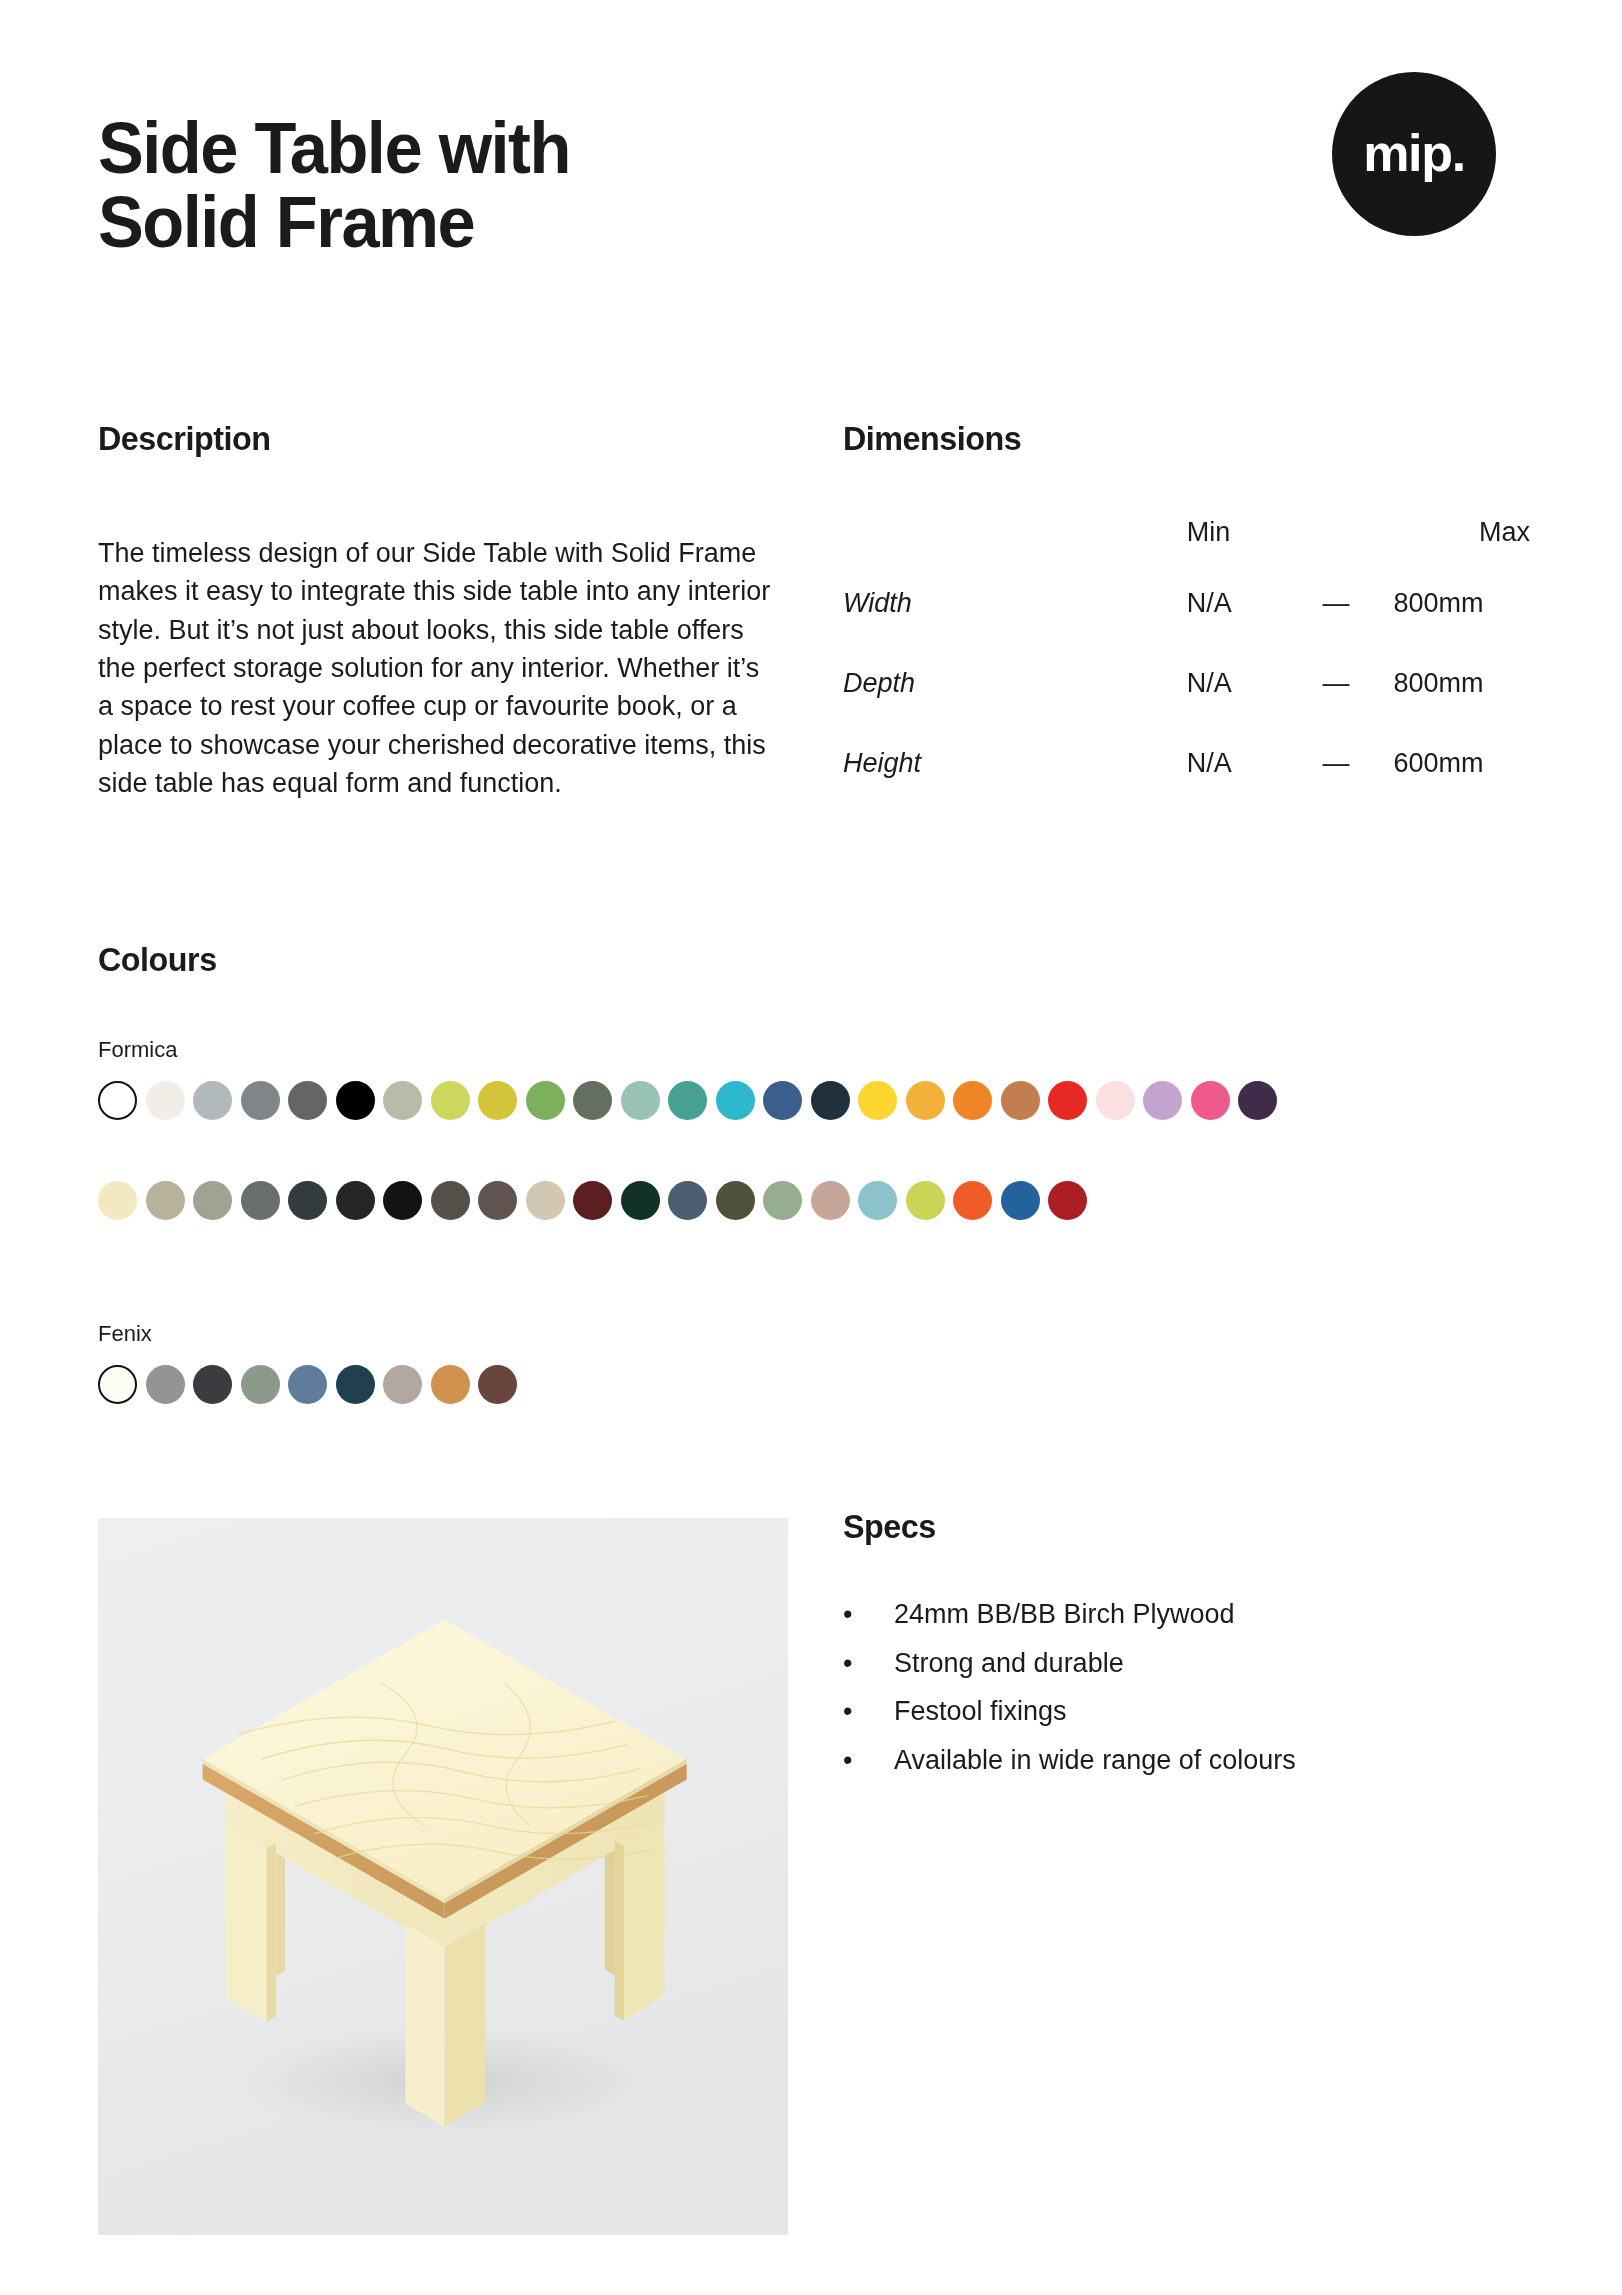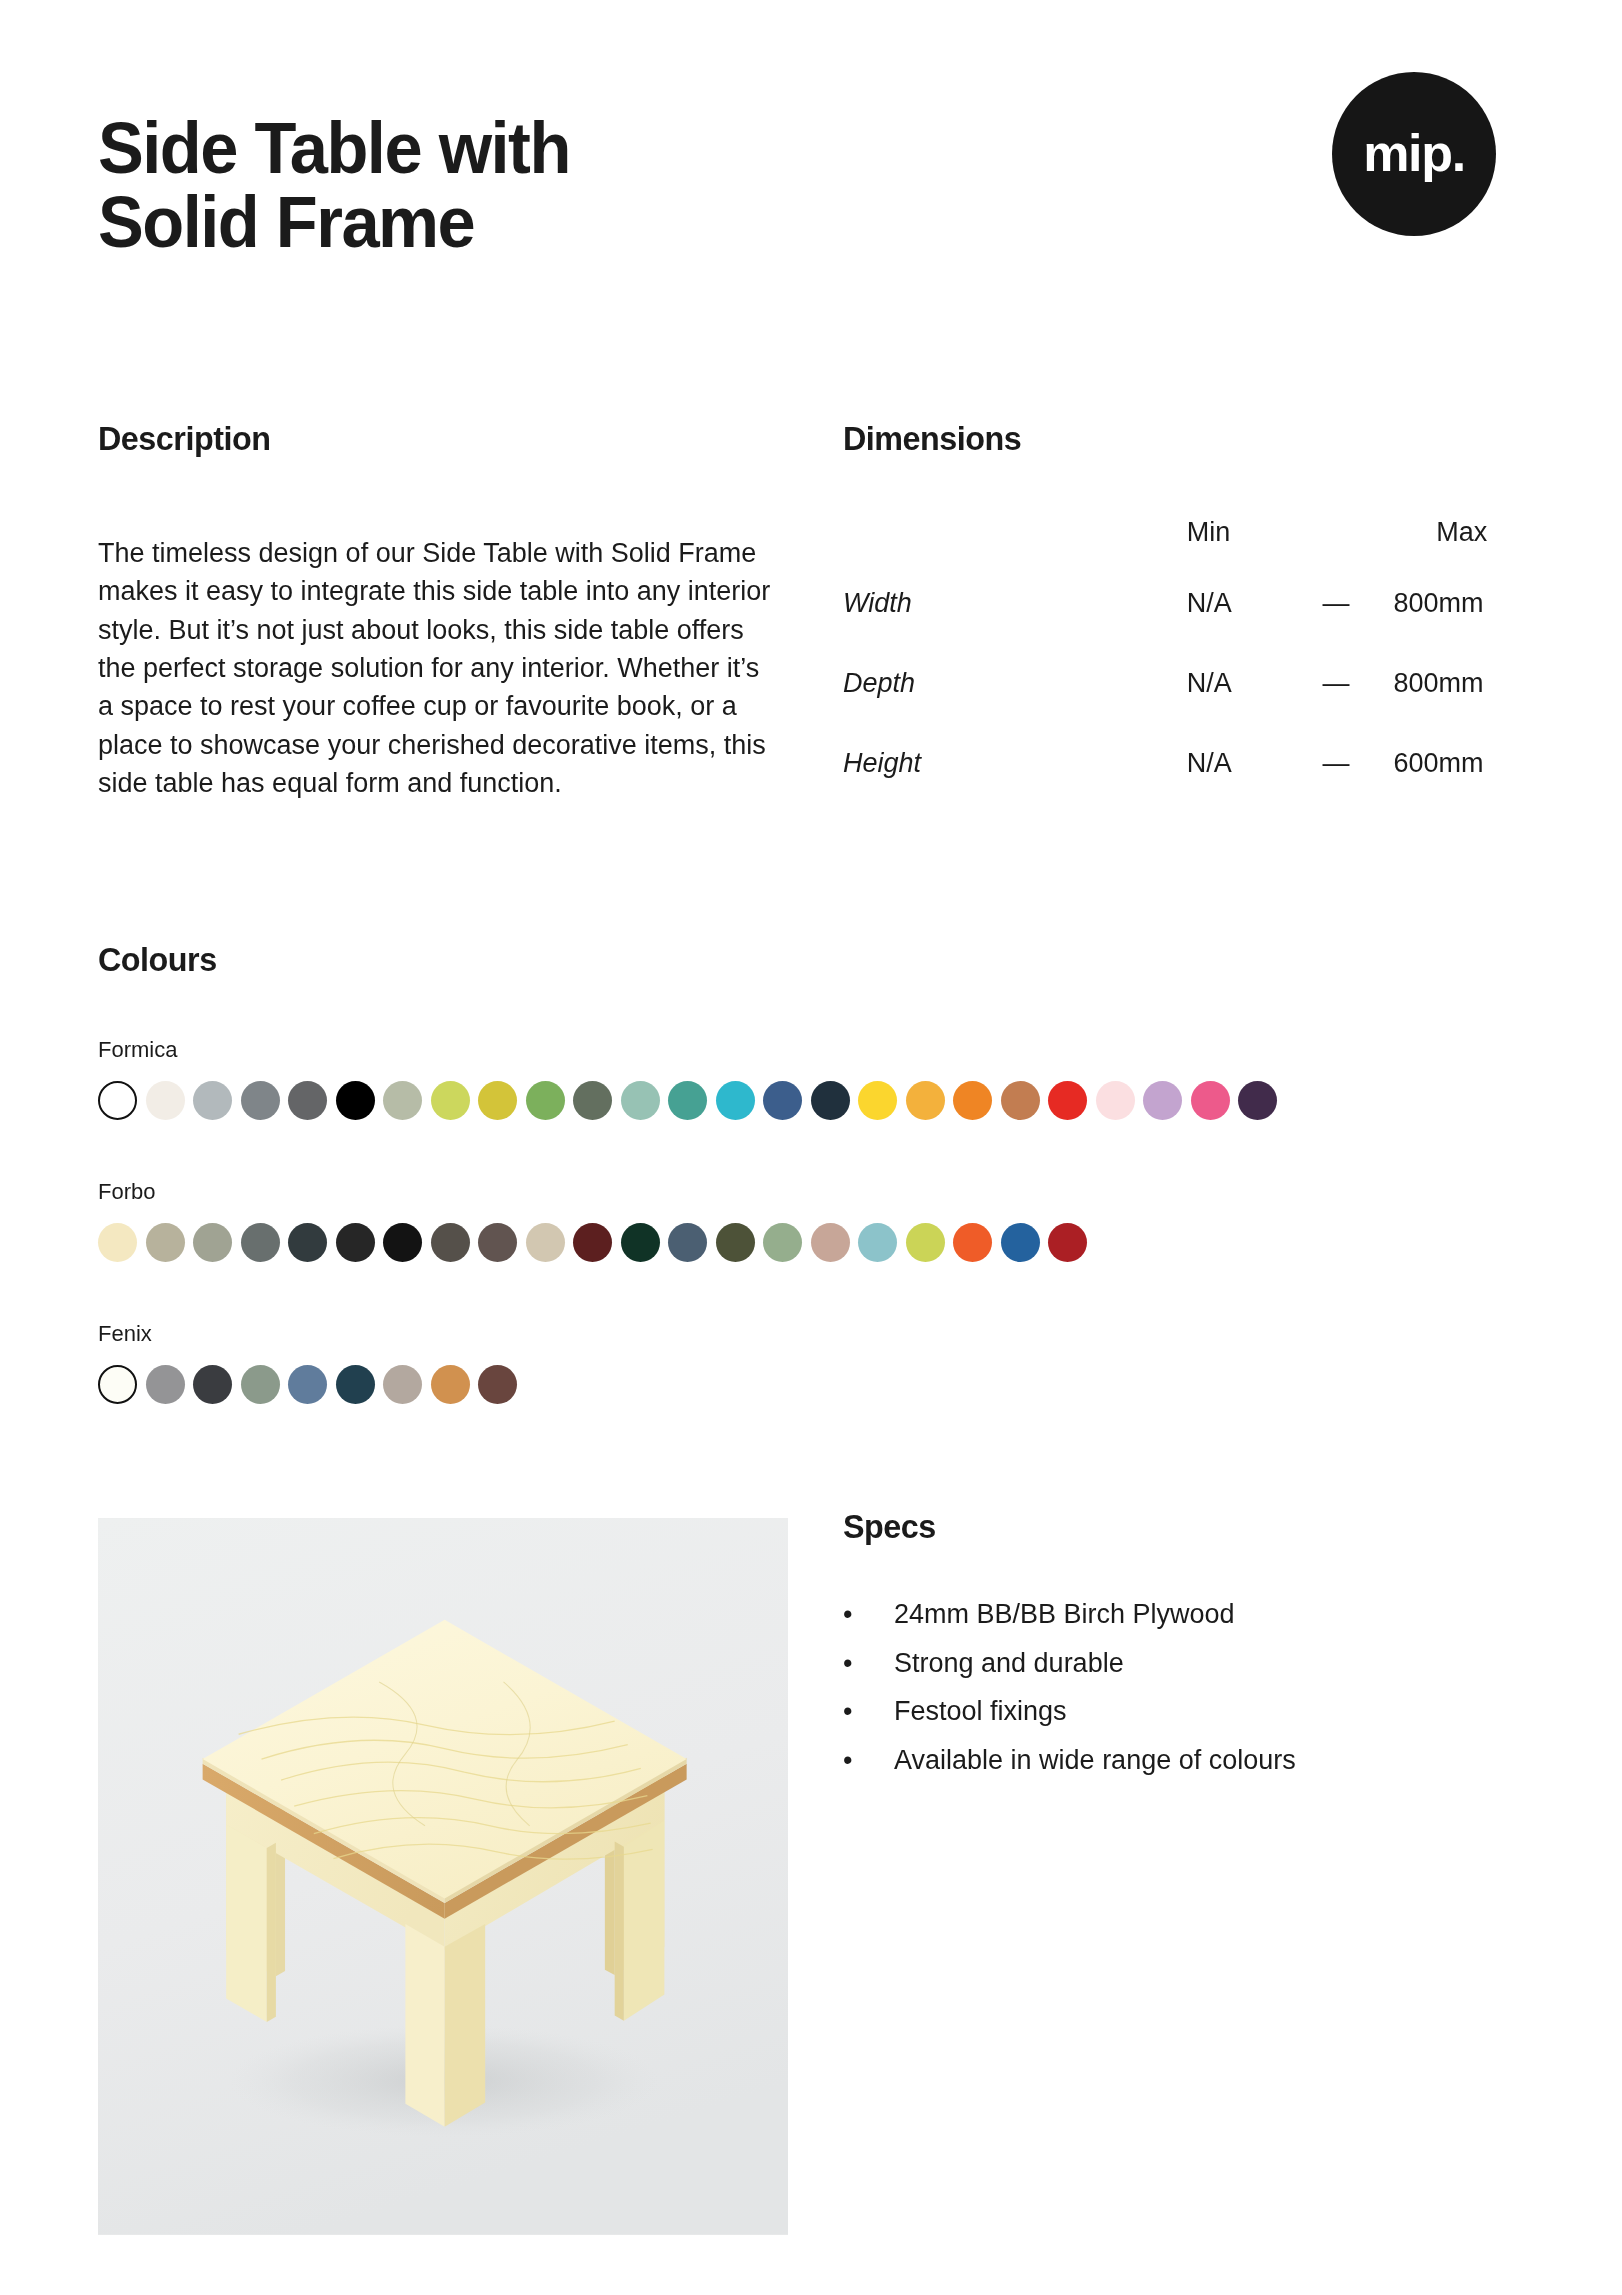--- a/index.html
+++ b/index.html
@@ -54,21 +54,21 @@
   .dim-table th, .dim-table td {
     padding:0; font-weight:400; text-align:left; vertical-align:middle;
   }
   .dim-table thead th { height:62px; }
   .dim-table tbody td { height:80px; }
   .c-label { width:347px;font-style:italic; }
   .c-min   { width:137px; text-align:center; }
   .c-dash  { width:65px; text-align:center; color:#1b1b1b; }
   .c-max   { width:137px; text-align:left; }
   .dim-table thead .c-min, .dim-table thead .c-max { text-align:left; }
-  .dim-table thead .c-max { text-align:center; padding-left:6.5px; }
+  .dim-table thead .c-max { text-align:right; padding-left:6.5px; }
   .dim-table tbody .c-max { padding-left:6.5px; }
 
   
   .col-head { position:absolute; left:98px; top:940px; }
   .swatch-group { position:absolute; left:98px; }
   .g-formica { top:1039px; }
   .g-forbo   { top:1181px; }
   .g-fenix   { top:1323px; }
   .group-label {
     font-size:22px; line-height:1; color:#1b1b1b; margin:0 0 19.6px 0;
@@ -181,21 +181,20 @@
         <div class="swatch" title="#c27d51" style="background: rgb(194, 125, 81);"></div>
         <div class="swatch" title="#e62a23" style="background: rgb(230, 42, 35);"></div>
         <div class="swatch" title="#fbdfe1" style="background: rgb(251, 223, 225);"></div>
         <div class="swatch" title="#c3a4cf" style="background: rgb(195, 164, 207);"></div>
         <div class="swatch" title="#ed5a8b" style="background: rgb(237, 90, 139);"></div>
         <div class="swatch" title="#412b4b" style="background: rgb(65, 43, 75);"></div>
       </div>
   </div>
 
   <div class="swatch-group g-forbo">
-    <div class="group-label">Forbo</div>
     <div class="swatch-row">
         <div class="swatch" title="#f4e8c1" style="background: rgb(244, 232, 193);"></div>
         <div class="swatch" title="#b7b29c" style="background: rgb(183, 178, 156);"></div>
         <div class="swatch" title="#a0a393" style="background: rgb(160, 163, 147);"></div>
         <div class="swatch" title="#686f6e" style="background: rgb(104, 111, 110);"></div>
         <div class="swatch" title="#323b3e" style="background: rgb(50, 59, 62);"></div>
         <div class="swatch" title="#262626" style="background: rgb(38, 38, 38);"></div>
         <div class="swatch" title="#131313" style="background: rgb(19, 19, 19);"></div>
         <div class="swatch" title="#55504a" style="background: rgb(85, 80, 74);"></div>
         <div class="swatch" title="#615450" style="background: rgb(97, 84, 80);"></div>

